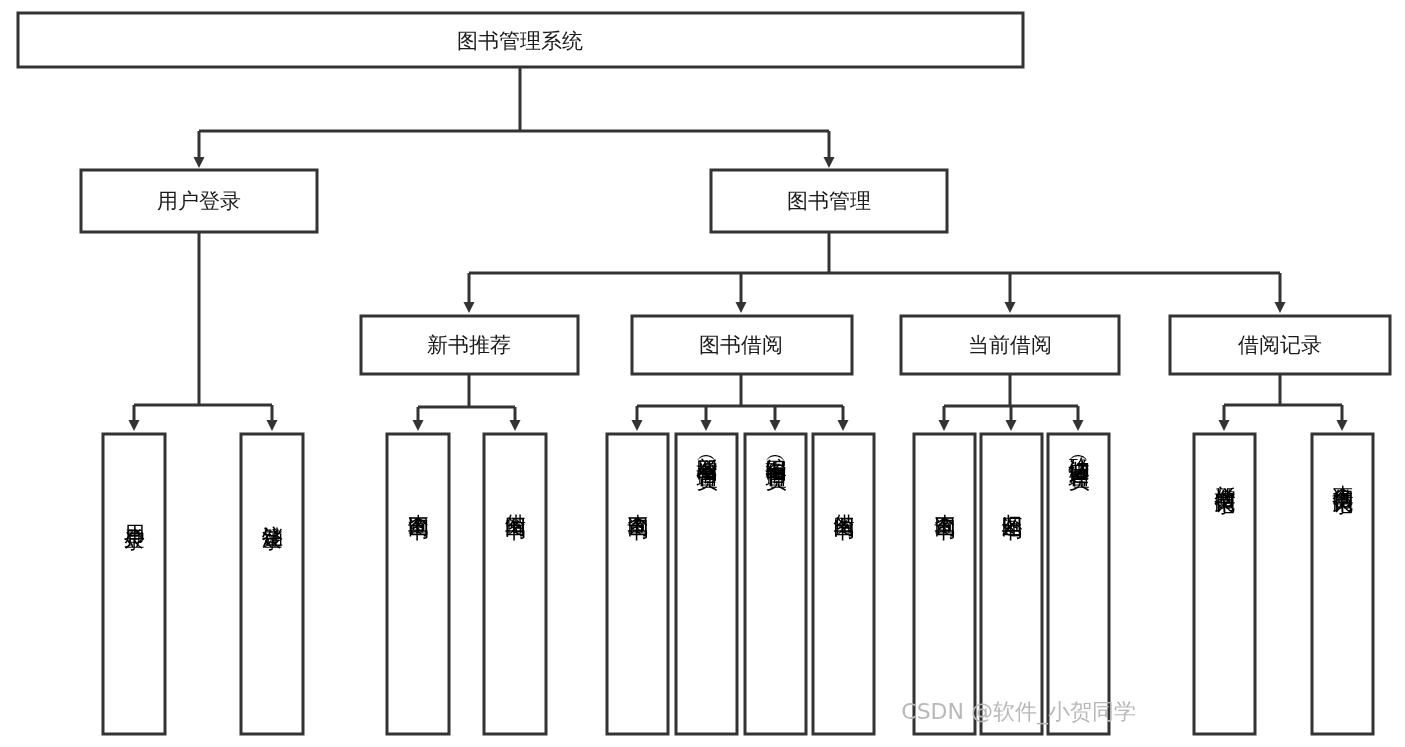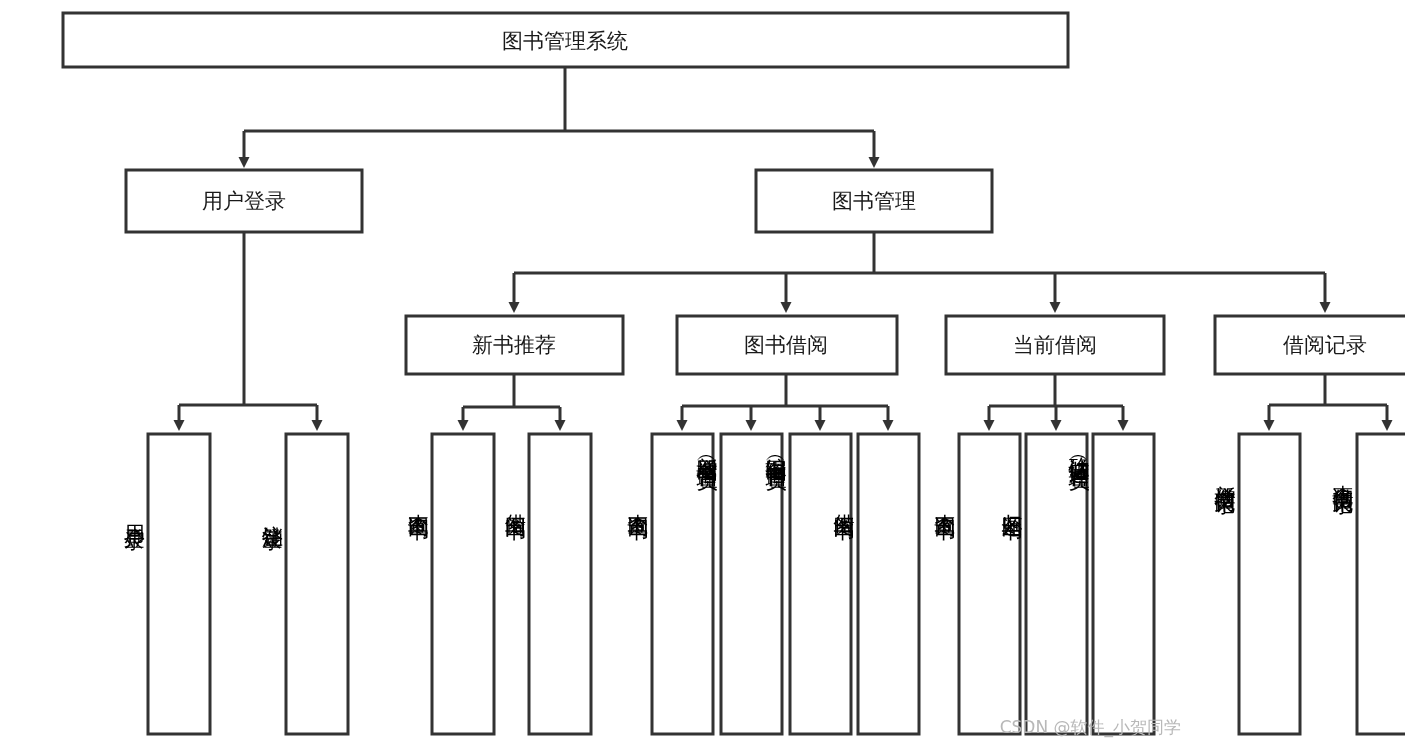--- a/index.html
+++ b/index.html
@@ -13,21 +13,20 @@
     font-family: "DejaVu Sans", "Liberation Sans", sans-serif;
     overflow: hidden;
     position: relative;
   }
   #diagram-root {
     position: absolute;
     left: 0;
     top: 0;
     width: 1144px;
     height: 747px;
-    padding-left: 45px;
   }
   svg.diagram {
     display: block;
     width: 1405px;
     height: 747px;
   }
   .node-box {
     fill: #ffffff;
     stroke: #333333;
     stroke-width: 3;
@@ -61,23 +60,23 @@
   .vlabel-wrap {
     position: absolute;
     display: flex;
     align-items: flex-start;
     justify-content: center;
     pointer-events: none;
   }
   .watermark {
     position: absolute;
     right: 8px;
-    bottom: 8px;
-    font-family: "DejaVu Sans", "Liberation Sans", sans-serif;
-    font-size: 17px;
+    bottom: 20px;
+    font-family: "DejaVu Sans", "Liberation Sans", sans-serif;
+    font-size: 22px;
     color: #b8b8b8;
     white-space: nowrap;
     user-select: none;
   }
 </style>
 </head>
 <body>
 
 <div id="diagram-root">
   <svg class="diagram" viewBox="0 0 1405 747" xmlns="http://www.w3.org/2000/svg">

